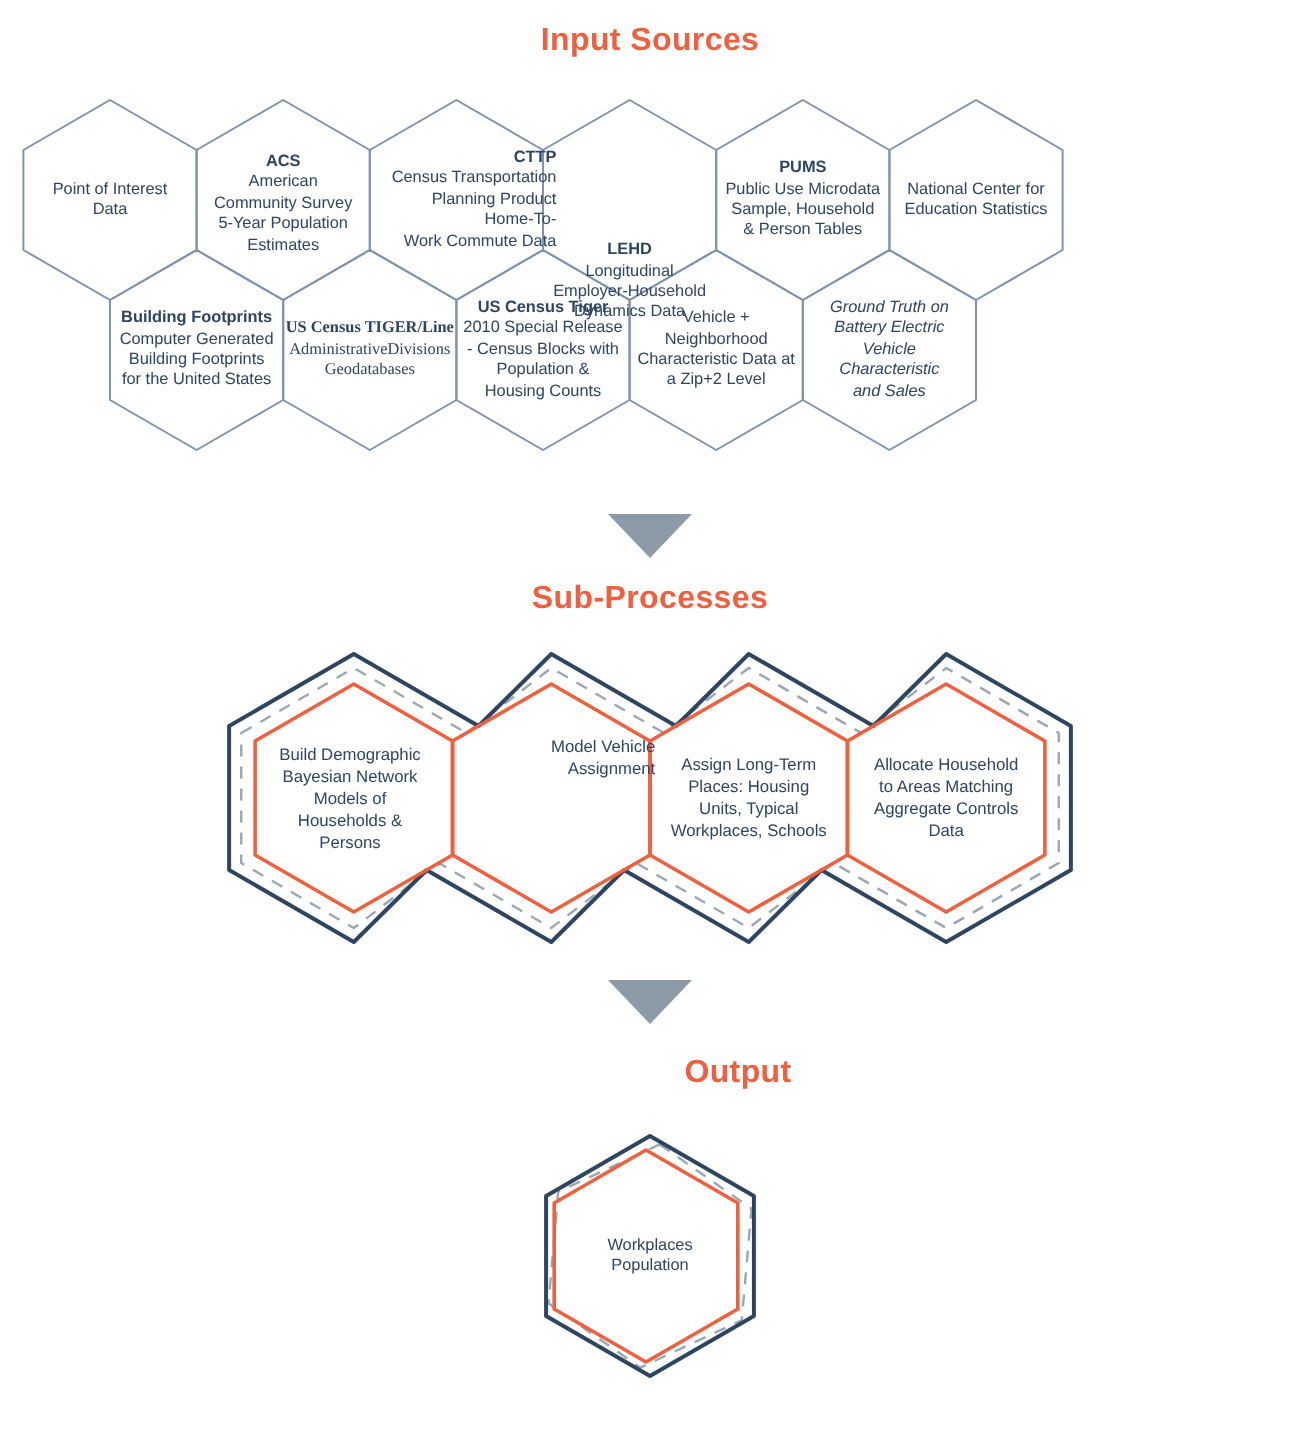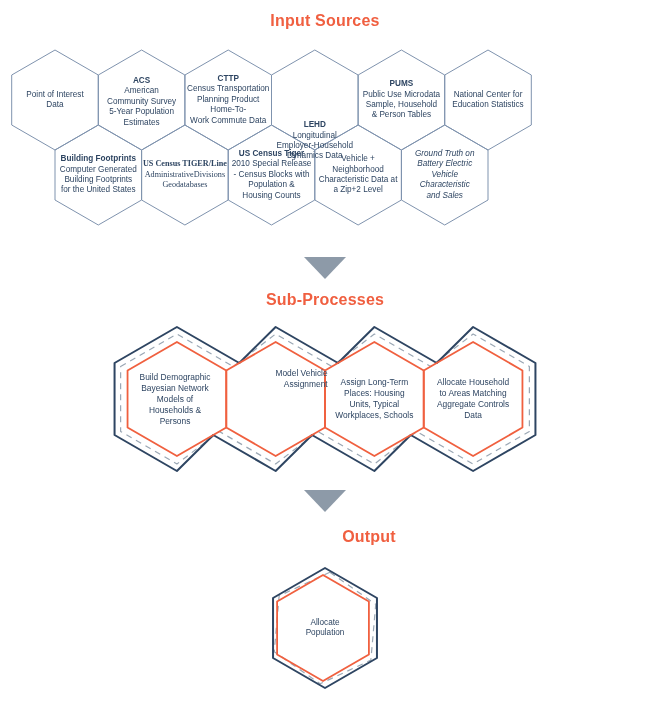--- a/index.html
+++ b/index.html
@@ -89,21 +89,21 @@
       <div class="hl-body">Point of Interest</div>
       <div class="hl-body">Data</div>
     </div>
     <div class="hexlabel " style="left: 91.6025px; top: 72px; width: 100px; height: 56px; justify-content: flex-end;">
       <div class="hl-head">ACS</div>
       <div class="hl-body">American</div>
       <div class="hl-body">Community Survey</div>
       <div class="hl-body">5-Year Population</div>
       <div class="hl-body">Estimates</div>
     </div>
-    <div class="hexlabel " style="left: 178.205px; top: 72px; width: 100px; height: 56px;">
+    <div class="hexlabel " style="left: 178.205px; top: 72px; width: 100px; height: 56px; align-items: flex-end;">
       <div class="hl-head">CTTP</div>
       <div class="hl-body">Census Transportation</div>
       <div class="hl-body">Planning Product</div>
       <div class="hl-body">Home-To-</div>
       <div class="hl-body">Work  Commute Data</div>
     </div>
     <div class="hexlabel " style="left: 264.808px; top: 72px; width: 100px; height: 56px; margin-top: 41px;">
       <div class="hl-head">LEHD</div>
       <div class="hl-body">Longitudinal</div>
       <div class="hl-body">Employer-Household</div>
@@ -167,20 +167,20 @@
       <div class="hl-body">Units, Typical</div>
       <div class="hl-body">Workplaces, Schools</div>
     </div>
     <div class="hexlabel sub-label" style="left: 421.09px; top: 368px; width: 104px; height: 62px;">
       <div class="hl-body">Allocate Household</div>
       <div class="hl-body">to Areas Matching</div>
       <div class="hl-body">Aggregate Controls</div>
       <div class="hl-body">Data</div>
     </div>
     <div class="hexlabel out-label" style="left: 280px; top: 616px; width: 90px; height: 24px;">
-      <div class="hl-body">Allocate</div>
+      <div class="hl-body">Workplaces</div>
       <div class="hl-body">Population</div>
     </div>
   </div>
 
 <div class="section-title" id="title-input">Input Sources</div>
 <div class="section-title" id="title-sub">Sub-Processes</div>
 <div class="section-title" id="title-output">Output</div>
 
 </body></html>

